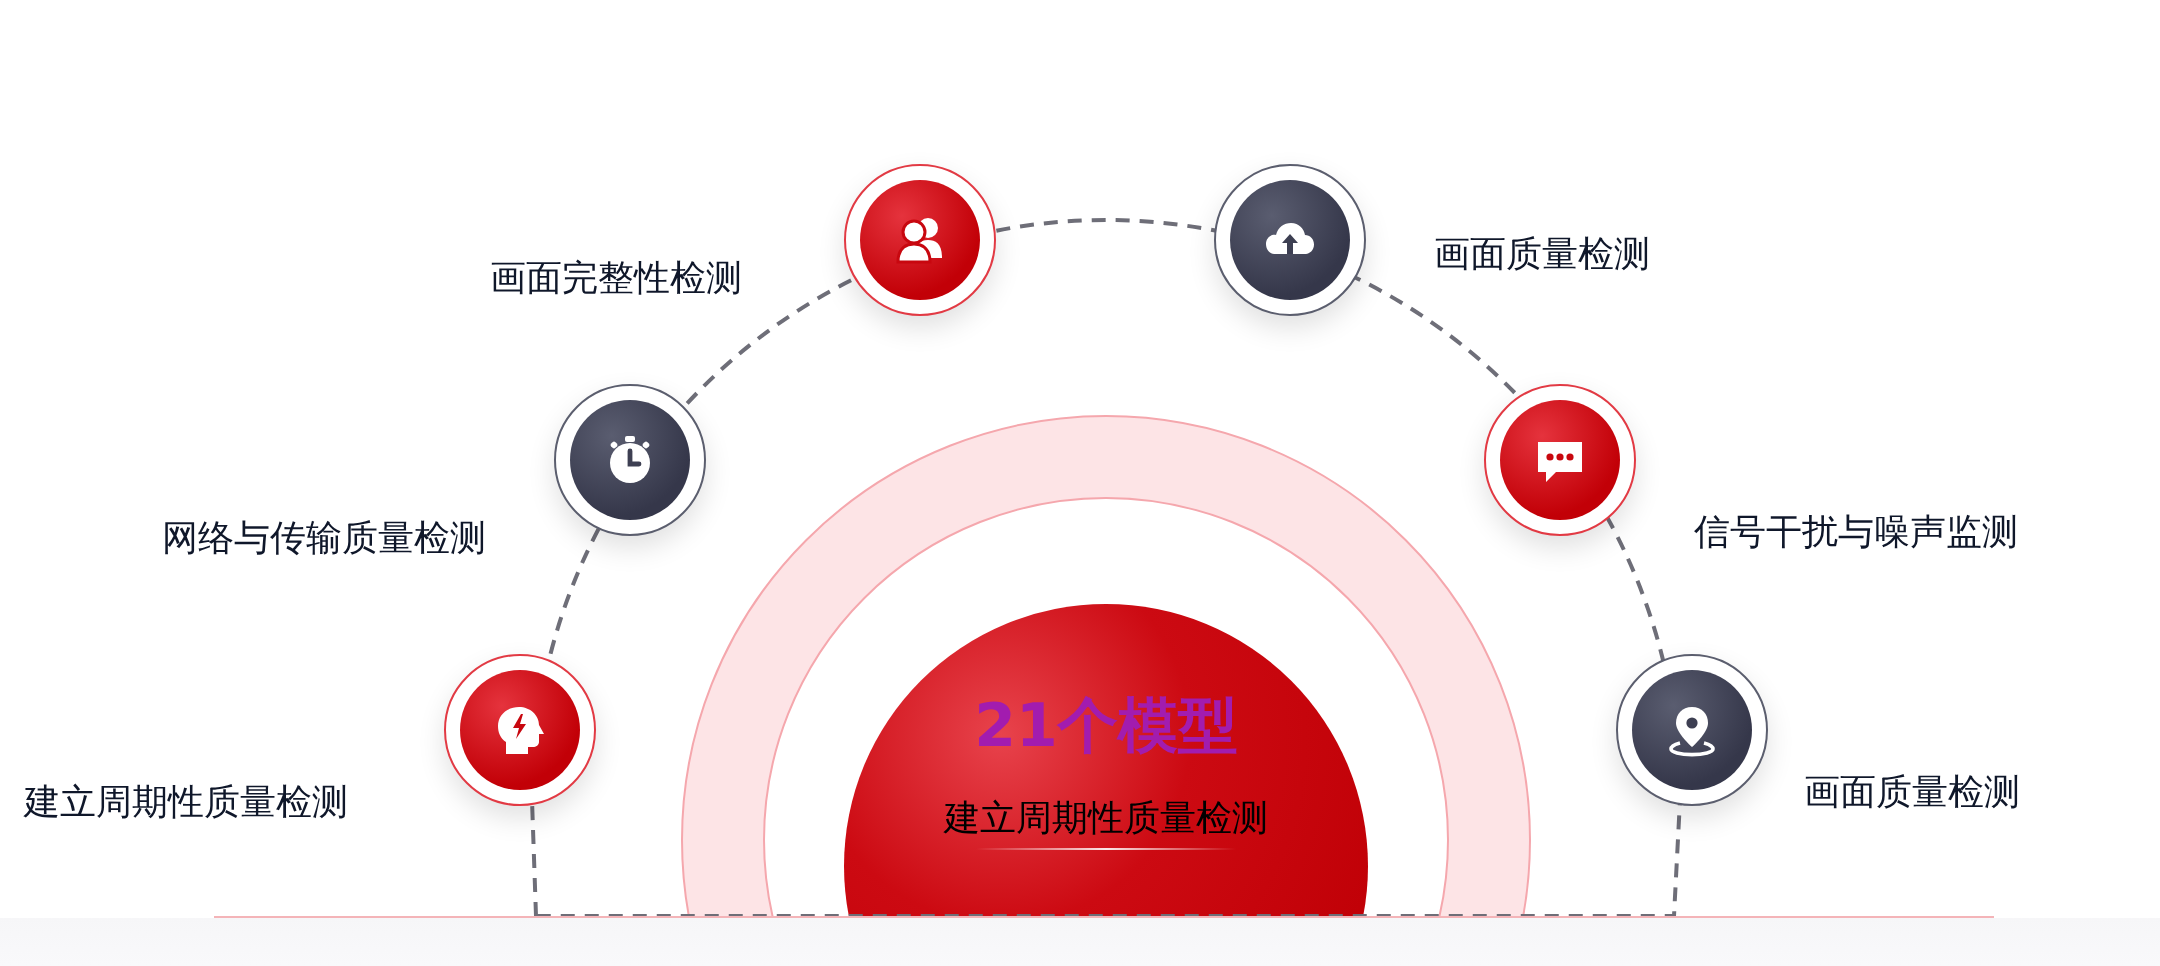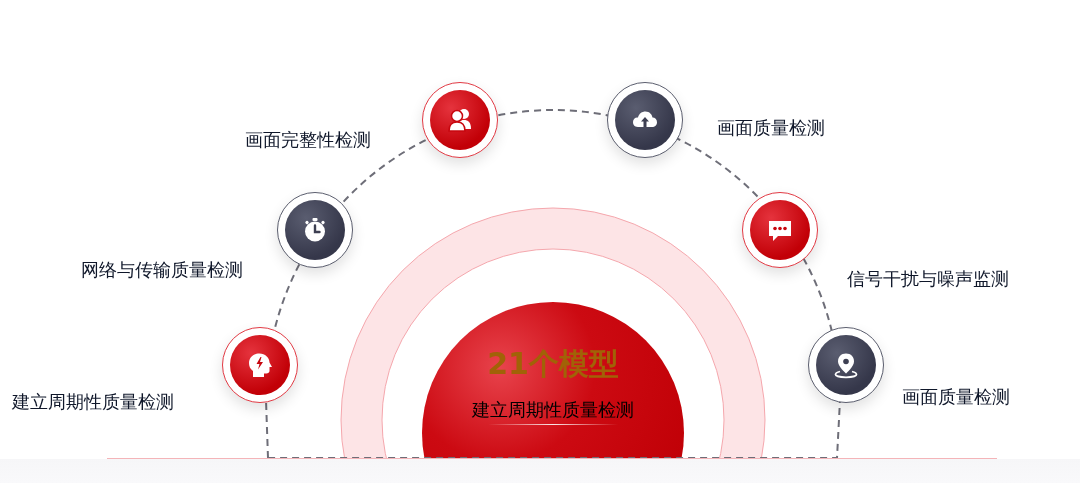--- a/index.html
+++ b/index.html
@@ -29,21 +29,21 @@
     width:60px; height:60px; border-radius:50%;
     display:flex; align-items:center; justify-content:center;
   }
   .node.red .core { background:radial-gradient(circle at 35% 30%, #e5333d, #c20007 70%); }
   .node.dark .core { background:radial-gradient(circle at 35% 30%, #5a5d70, #35374a 70%); }
   .label {
     position:absolute; font-size:18px; color:#0f172a; white-space:nowrap; line-height:22px;margin-top:39px;
   }
   .center-title {
     position:absolute; left:423px; top:346px; width:260px; text-align:center;
-    color:#a16207; font-size:30px; font-weight:bold; line-height:36px;
+    color:#a21caf; font-size:30px; font-weight:bold; line-height:36px;
   }
   .center-sub {
     position:absolute; left:423px; top:398px; width:260px; text-align:center;
     color:#000000; font-size:18px; line-height:24px;
   }
   .center-underline {
     position:absolute; left:488px; top:424px; width:130px; height:1px;
     background:linear-gradient(90deg, rgba(255,255,255,0), rgba(255,255,255,0.9), rgba(255,255,255,0));
   }
 </style>
@@ -118,21 +118,21 @@
 <div class="node red" style="left:742px; top:192px;">
   <div class="core">
     <svg width="30" height="30" viewBox="0 0 30 30">
       <path d="M4 6 H26 V21 H13 L8 26 V21 H4 Z" fill="#ffffff" stroke-linejoin="round"></path>
       <circle cx="10" cy="13.5" r="1.8" fill="#c8070f"></circle>
       <circle cx="15" cy="13.5" r="1.8" fill="#c8070f"></circle>
       <circle cx="20" cy="13.5" r="1.8" fill="#c8070f"></circle>
     </svg>
   </div>
 </div>
-<div class="label" style="left:847px; top:229px;">信号干扰与噪声监测</div>
+<div class="label" style="left:847px; top:218px;font-family:Liberation Mono, monospace;">信号干扰与噪声监测</div>
 
 <div class="node red" style="left:222px; top:327px;">
   <div class="core">
     <svg width="30" height="30" viewBox="0 0 30 30">
       <path d="M8 27 V21 C5 19 4 16 4 13 C4 7.5 8.5 3.5 14.5 3.5 C20 3.5 24.5 7.5 24.5 12.5 L27 17 H24.5 V21 C24.5 22.5 23 23.5 21.5 23.5 H19 V27 Z" fill="#ffffff"></path>
       <path d="M15.5 7 L11.5 14 H14.5 L13 19.5 L18 12 H15 L16.5 7 Z" fill="#c8070f"></path>
     </svg>
   </div>
 </div>
 <div class="label" style="left:12px; top:352px;">建立周期性质量检测</div>

